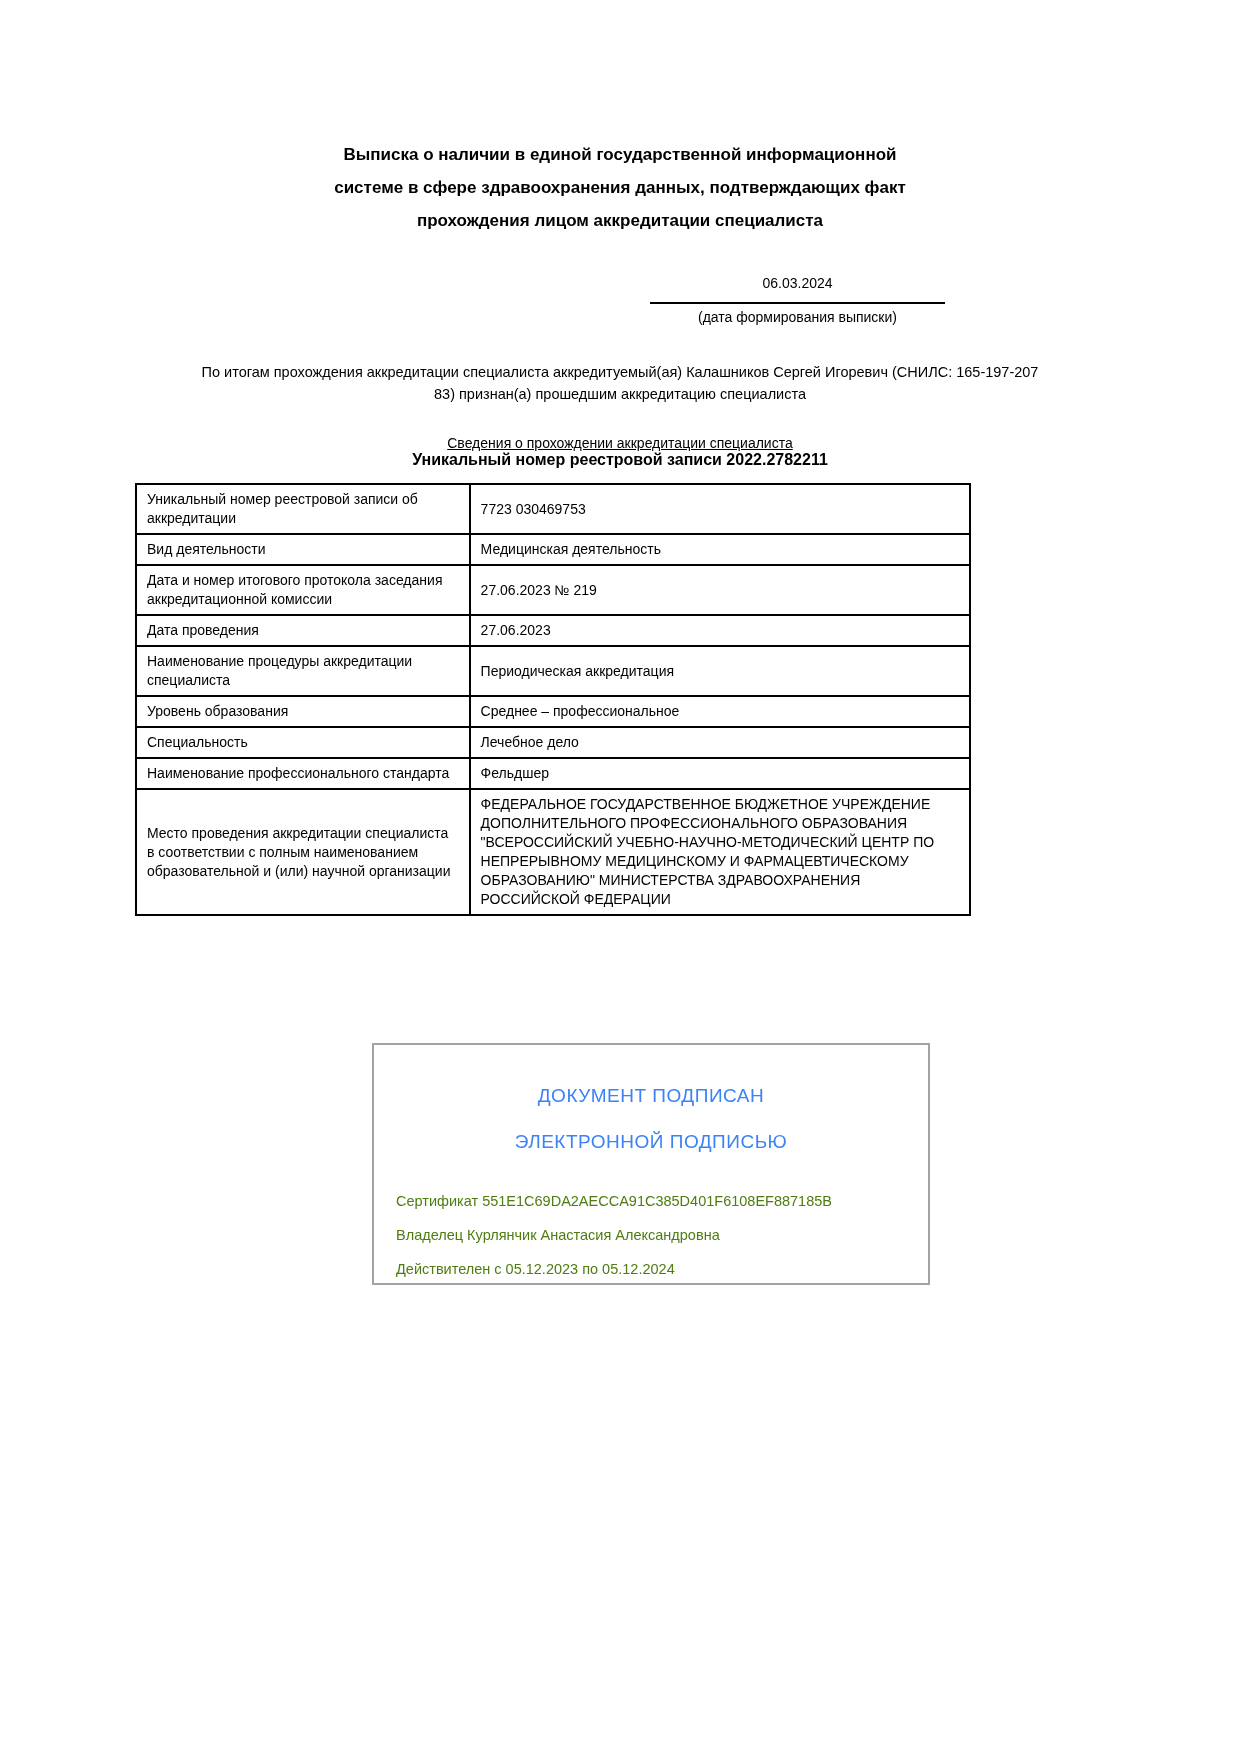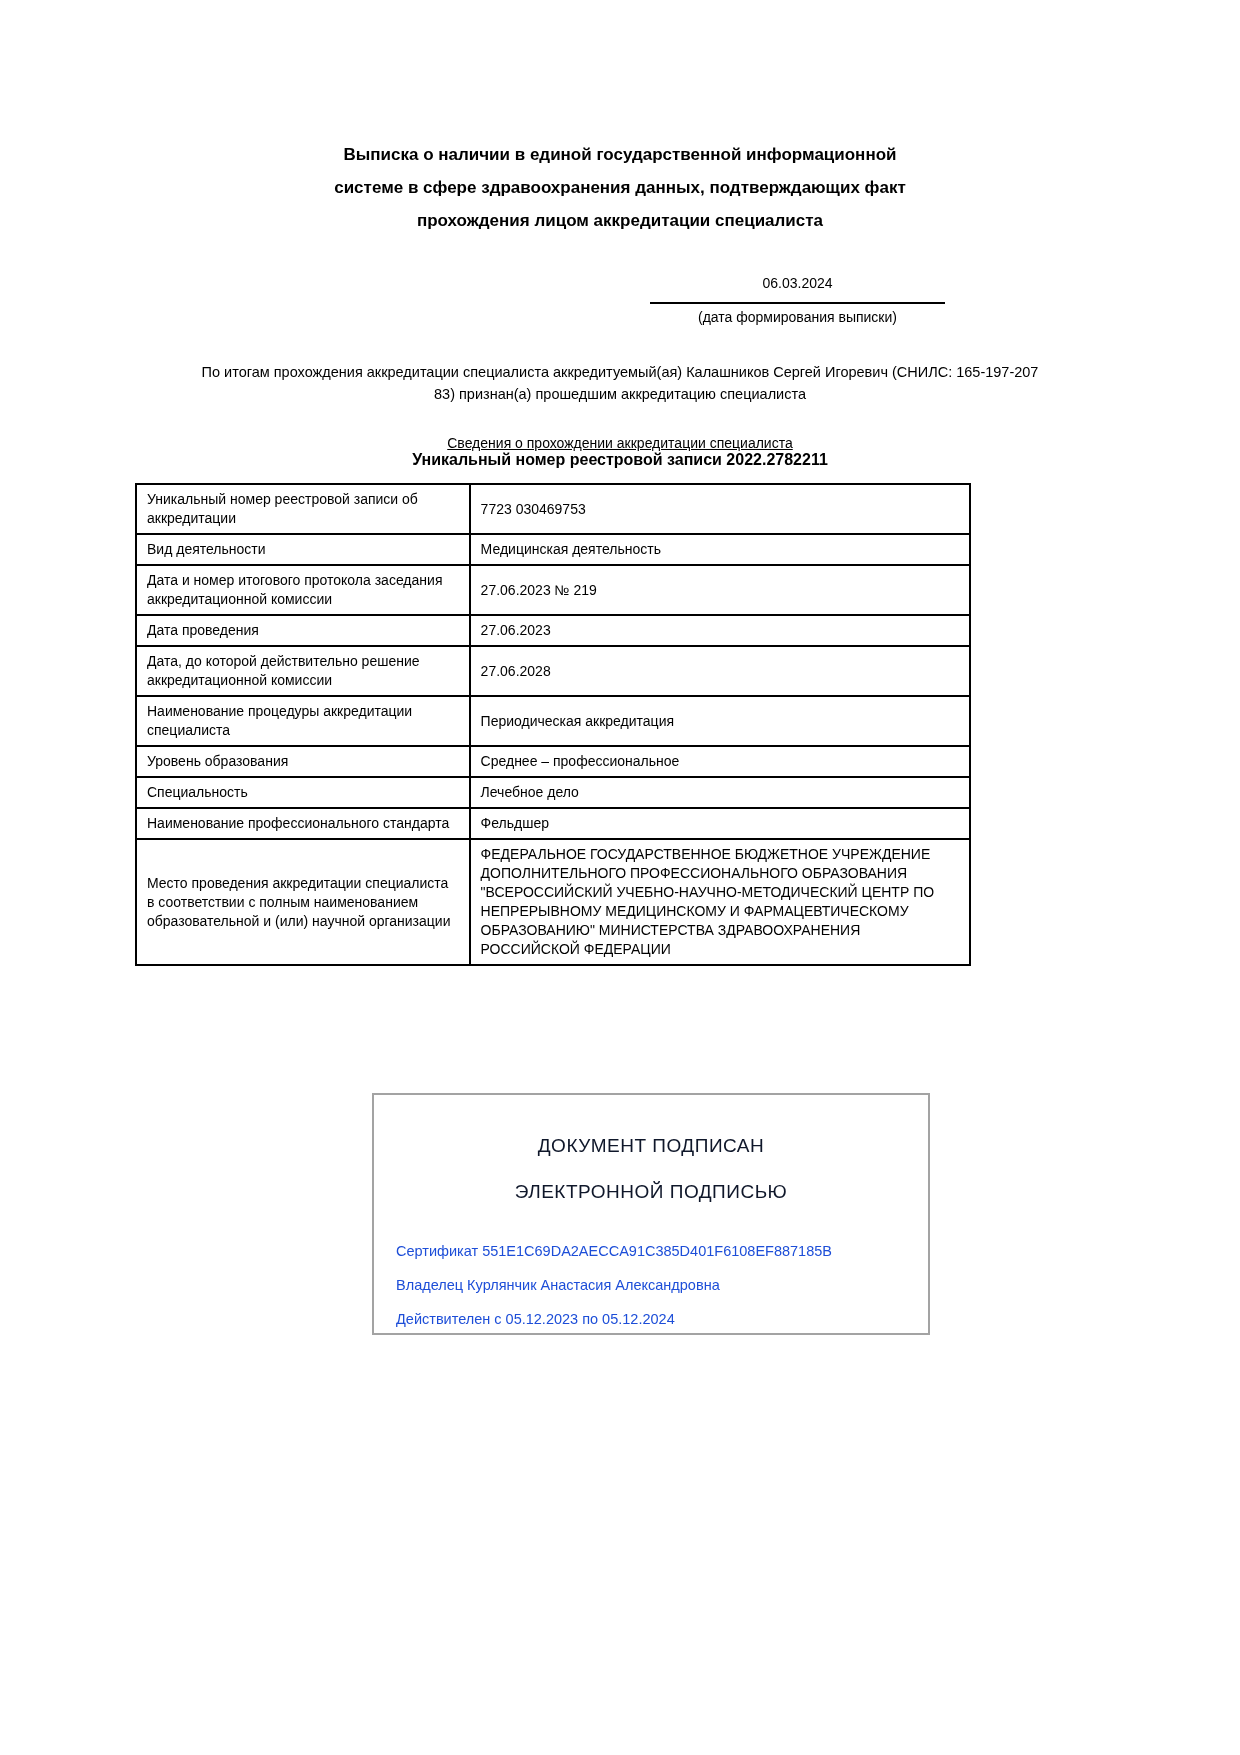--- a/index.html
+++ b/index.html
@@ -89,28 +89,28 @@
   .signature-box {
     margin-top: 127px;
     margin-left: 372px;
     width: 558px;
     height: 242px;
     border: 2px solid #a3a3a3;
     padding: 28px 22px 18px 22px;
   }
   .signature-title {
     text-align: center;
-    color: #0f172a;
+    color: #3b82f6;
     font-size: 19px;
     letter-spacing: 0.5px;
     line-height: 46px;
   }
   .signature-details {
     margin-top: 28px;
-    color: #1d4ed8;
+    color: #4d7c0f;
     font-size: 14.5px;
   }
   .signature-details div {
     margin-bottom: 18px;
   }
   .signature-details div:last-child { margin-bottom: 0; }
 </style>
 </head>
 <body>
 
@@ -145,24 +145,20 @@
       </tr>
       <tr>
         <td class="cell-label">Дата и номер итогового протокола заседания аккредитационной комиссии</td>
         <td class="cell-value">27.06.2023 № 219</td>
       </tr>
       <tr>
         <td class="cell-label">Дата проведения</td>
         <td class="cell-value">27.06.2023</td>
       </tr>
       <tr>
-        <td class="cell-label">Дата, до которой действительно решение аккредитационной комиссии</td>
-        <td class="cell-value">27.06.2028</td>
-      </tr>
-      <tr>
         <td class="cell-label">Наименование процедуры аккредитации специалиста</td>
         <td class="cell-value">Периодическая аккредитация</td>
       </tr>
       <tr>
         <td class="cell-label">Уровень образования</td>
         <td class="cell-value">Среднее – профессиональное</td>
       </tr>
       <tr>
         <td class="cell-label">Специальность</td>
         <td class="cell-value">Лечебное дело</td>

